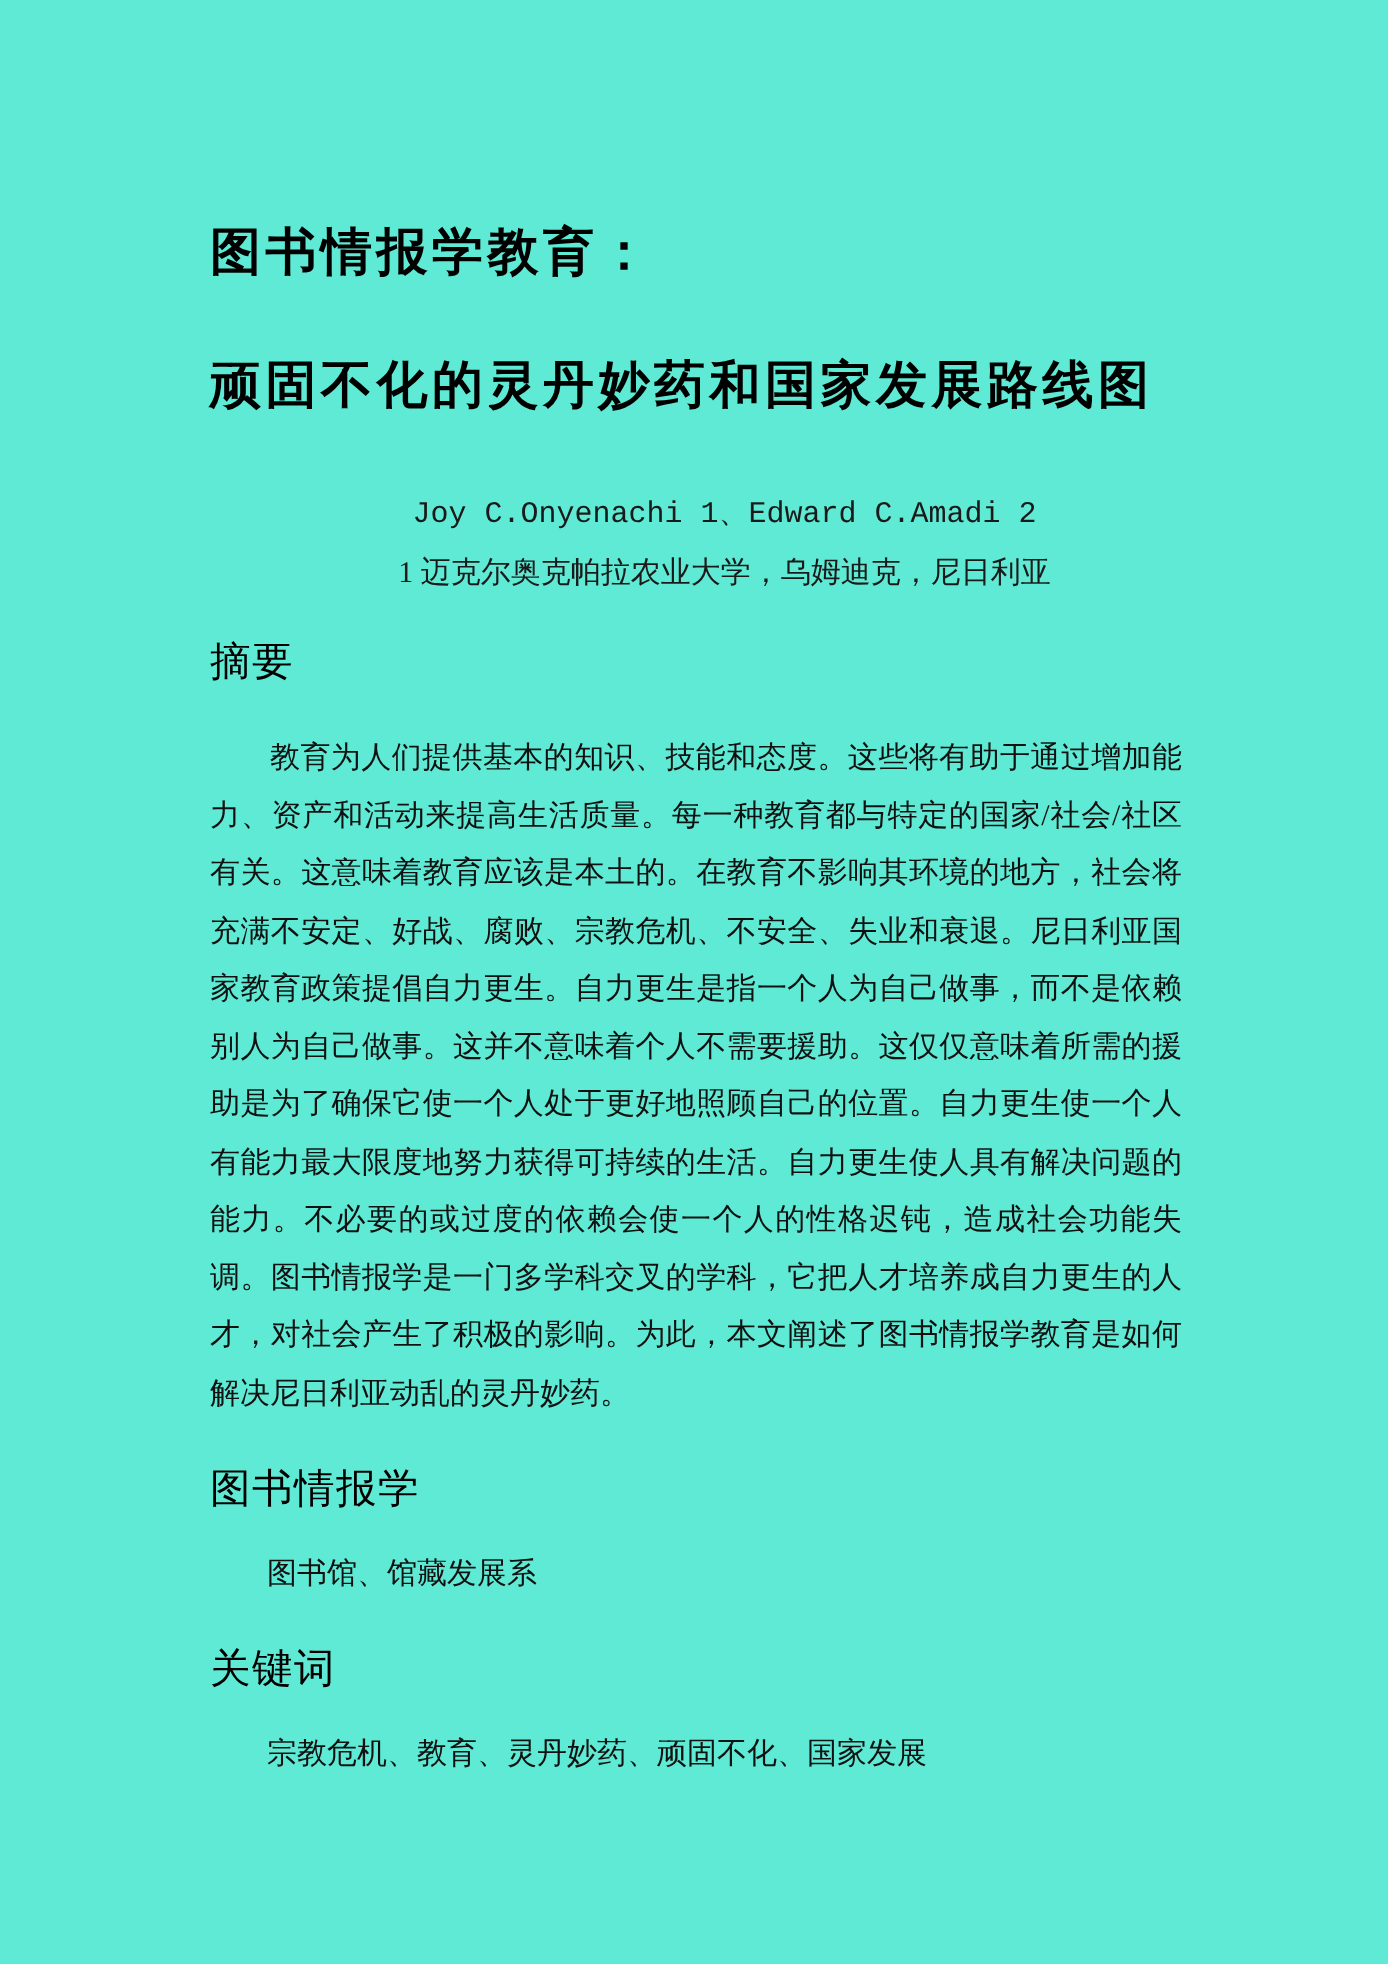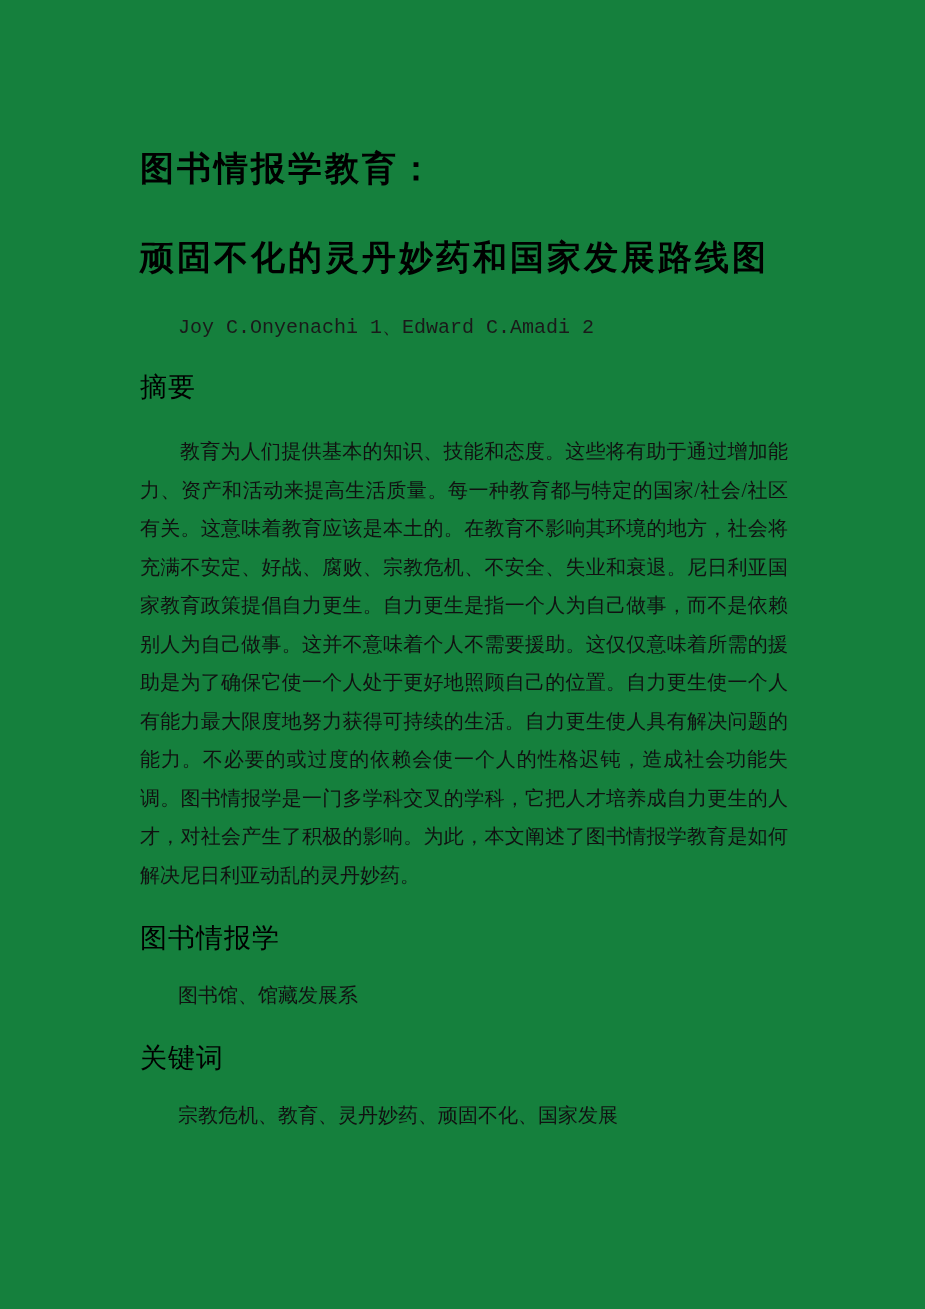--- a/index.html
+++ b/index.html
@@ -4,21 +4,21 @@
 <style>
   html, body {
     margin: 0;
     padding: 0;
     background: #ffffff;
   }
   .page {
     position: relative;
     width: 925px;
     height: 1309px;
-    background: #15803d;
+    background: #5eead4;
     color: #000000;
     overflow: hidden;
   }
   .content {
     box-sizing: content-box;
     padding: 148px 137px 0 140px;
     width: 648px;
   }
   .doc-title {
     font-family: "Liberation Sans", "DejaVu Sans", sans-serif;
@@ -26,23 +26,24 @@
     font-size: 34px;
     line-height: 40px;
     letter-spacing: 3px;
     margin: 0;
     color: #000000;
   }
   .doc-title.second {
     margin-top: 49px;
   }
   .byline {
-    margin-top: 32px;
+    margin-top: 48px;
     padding-left: 38px;
     color: #1a1a1a;
+    text-align: center;
   }
   .byline .line {
     font-size: 20px;
     line-height: 38px;
     margin: 0;
   }
   .author-names {
     font-family: "Liberation Mono", "DejaVu Sans Mono", monospace;
     font-size: 19px;
   }
@@ -84,20 +85,21 @@
 
 <div class="page">
   <div class="content">
 
     <h1 class="doc-title first">图书情报学教育：</h1>
 
     <h1 class="doc-title second">顽固不化的灵丹妙药和国家发展路线图</h1>
 
     <div class="byline">
       <p class="line author-names">Joy C.Onyenachi 1、Edward C.Amadi 2</p>
+      <p class="line affiliation">1 迈克尔奥克帕拉农业大学，乌姆迪克，尼日利亚</p>
     </div>
 
     <h2 class="section-heading heading-abstract">摘要</h2>
 
     <p class="abstract-text">教育为人们提供基本的知识、技能和态度。这些将有助于通过增加能力、资产和活动来提高生活质量。每一种教育都与特定的国家/社会/社区有关。这意味着教育应该是本土的。在教育不影响其环境的地方，社会将充满不安定、好战、腐败、宗教危机、不安全、失业和衰退。尼日利亚国家教育政策提倡自力更生。自力更生是指一个人为自己做事，而不是依赖别人为自己做事。这并不意味着个人不需要援助。这仅仅意味着所需的援助是为了确保它使一个人处于更好地照顾自己的位置。自力更生使一个人有能力最大限度地努力获得可持续的生活。自力更生使人具有解决问题的能力。不必要的或过度的依赖会使一个人的性格迟钝，造成社会功能失调。图书情报学是一门多学科交叉的学科，它把人才培养成自力更生的人才，对社会产生了积极的影响。为此，本文阐述了图书情报学教育是如何解决尼日利亚动乱的灵丹妙药。</p>
 
     <h2 class="section-heading heading-subject">图书情报学</h2>
 
     <p class="plain-line">图书馆、馆藏发展系</p>
 

